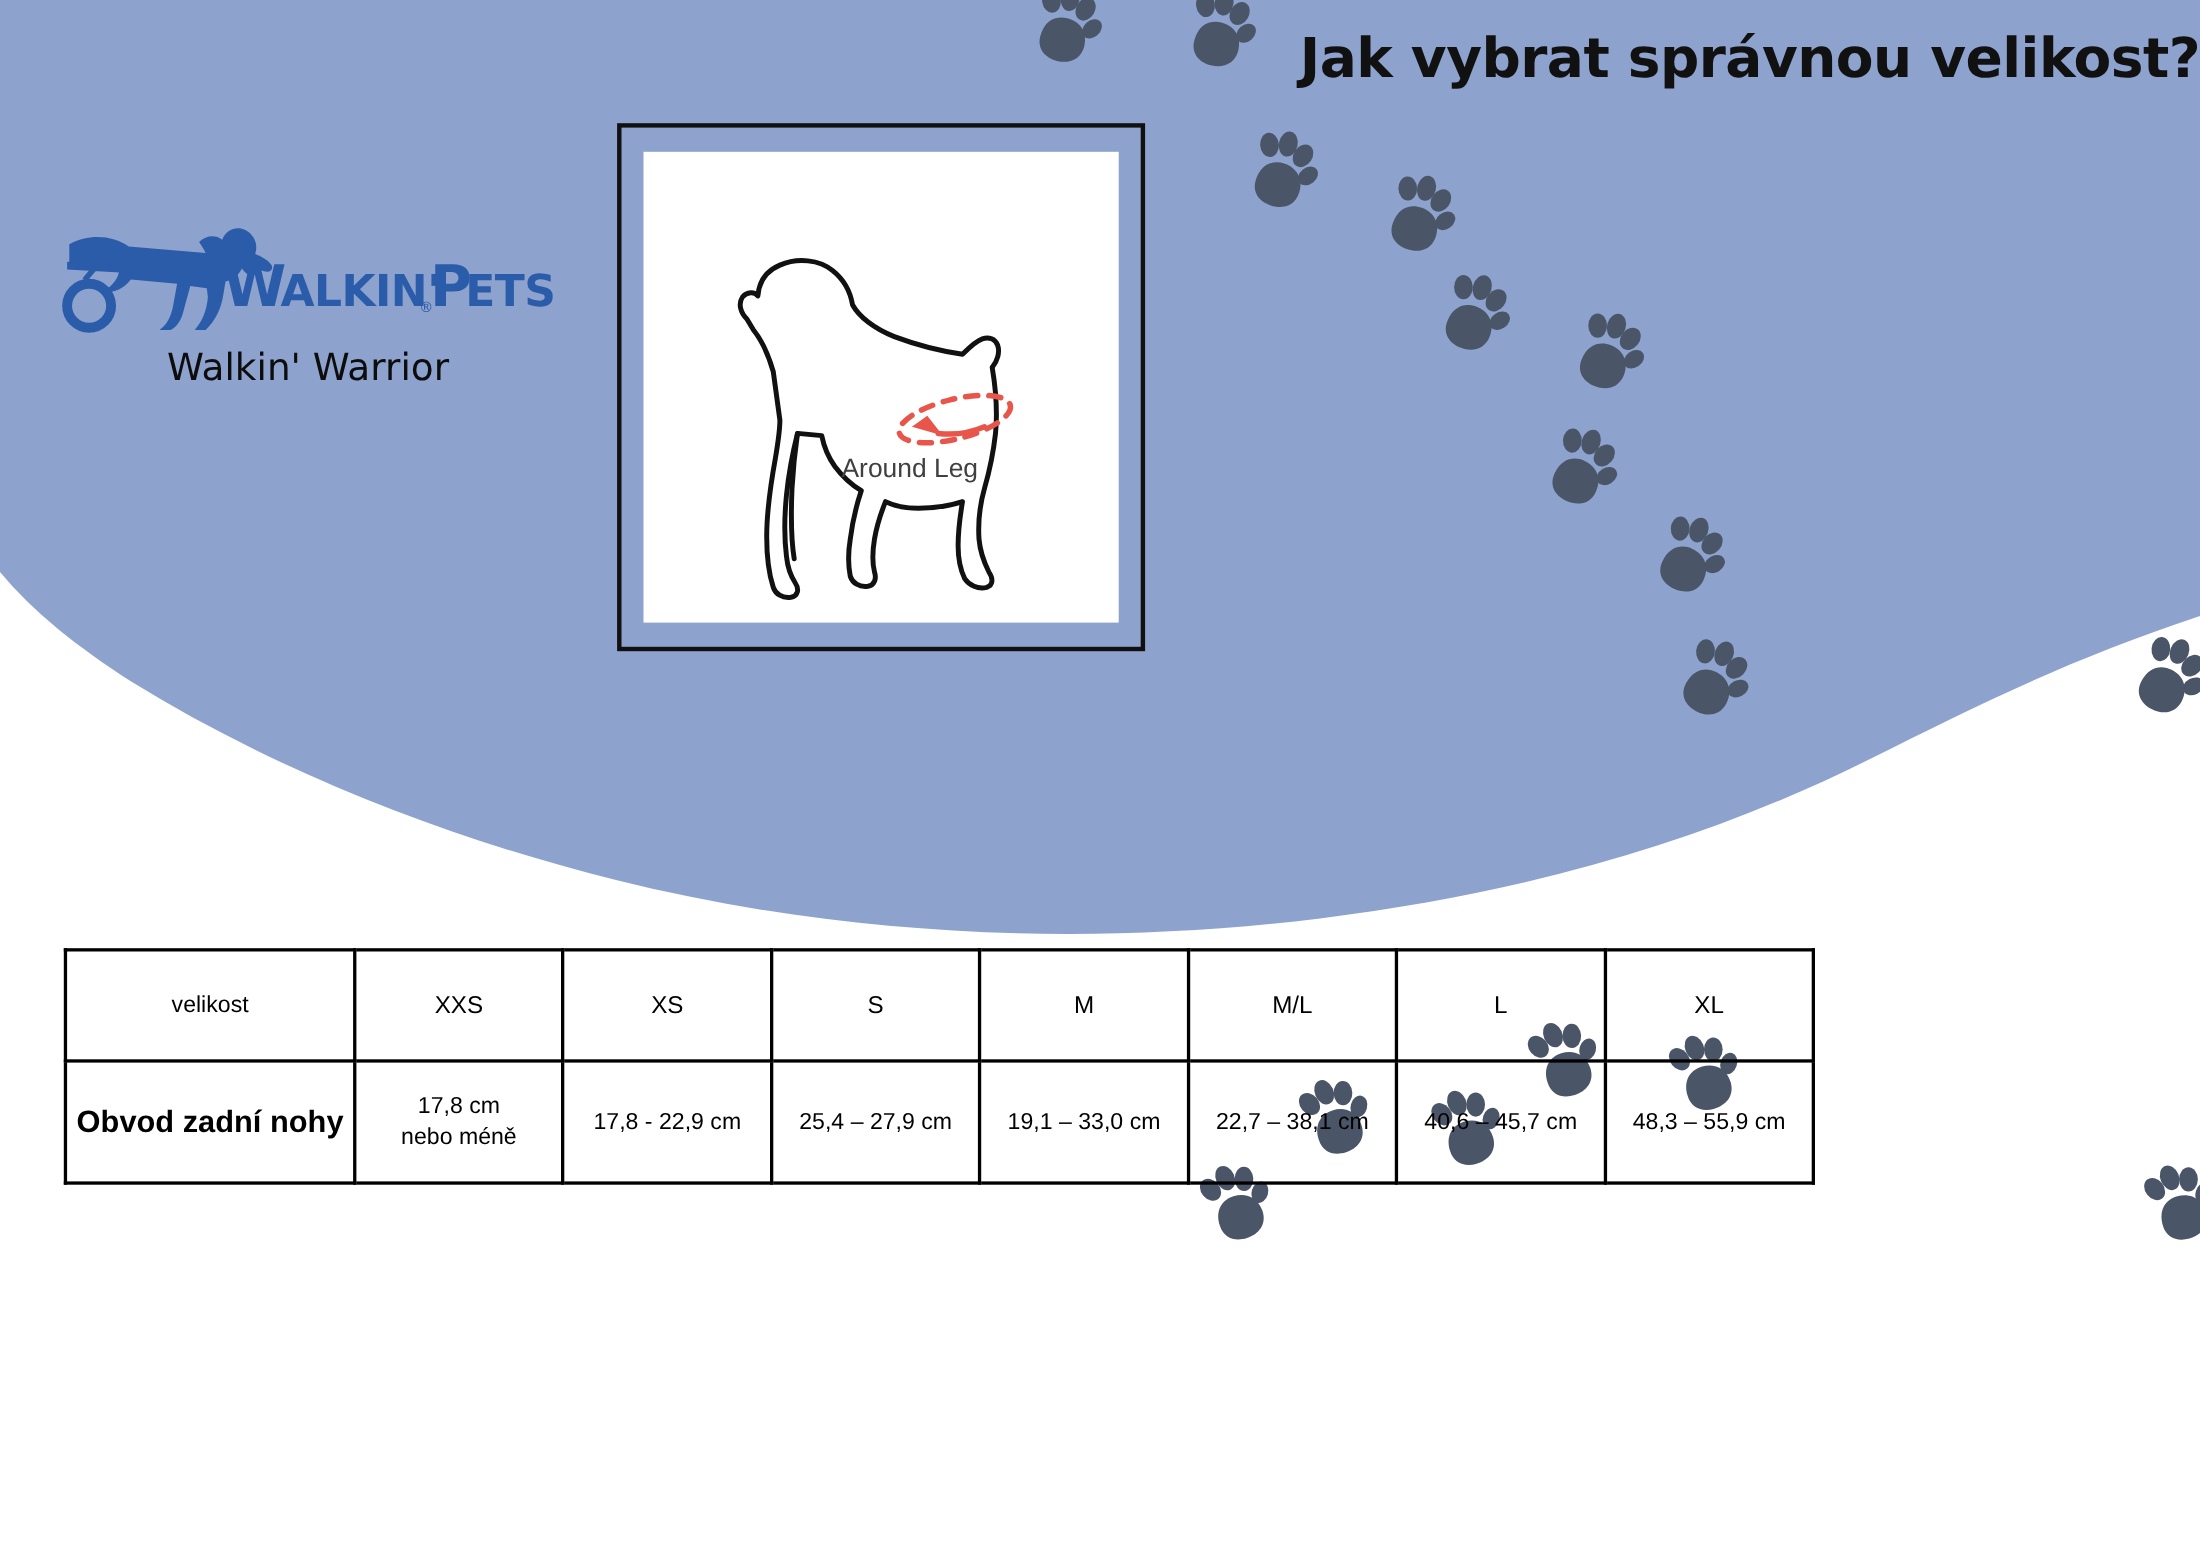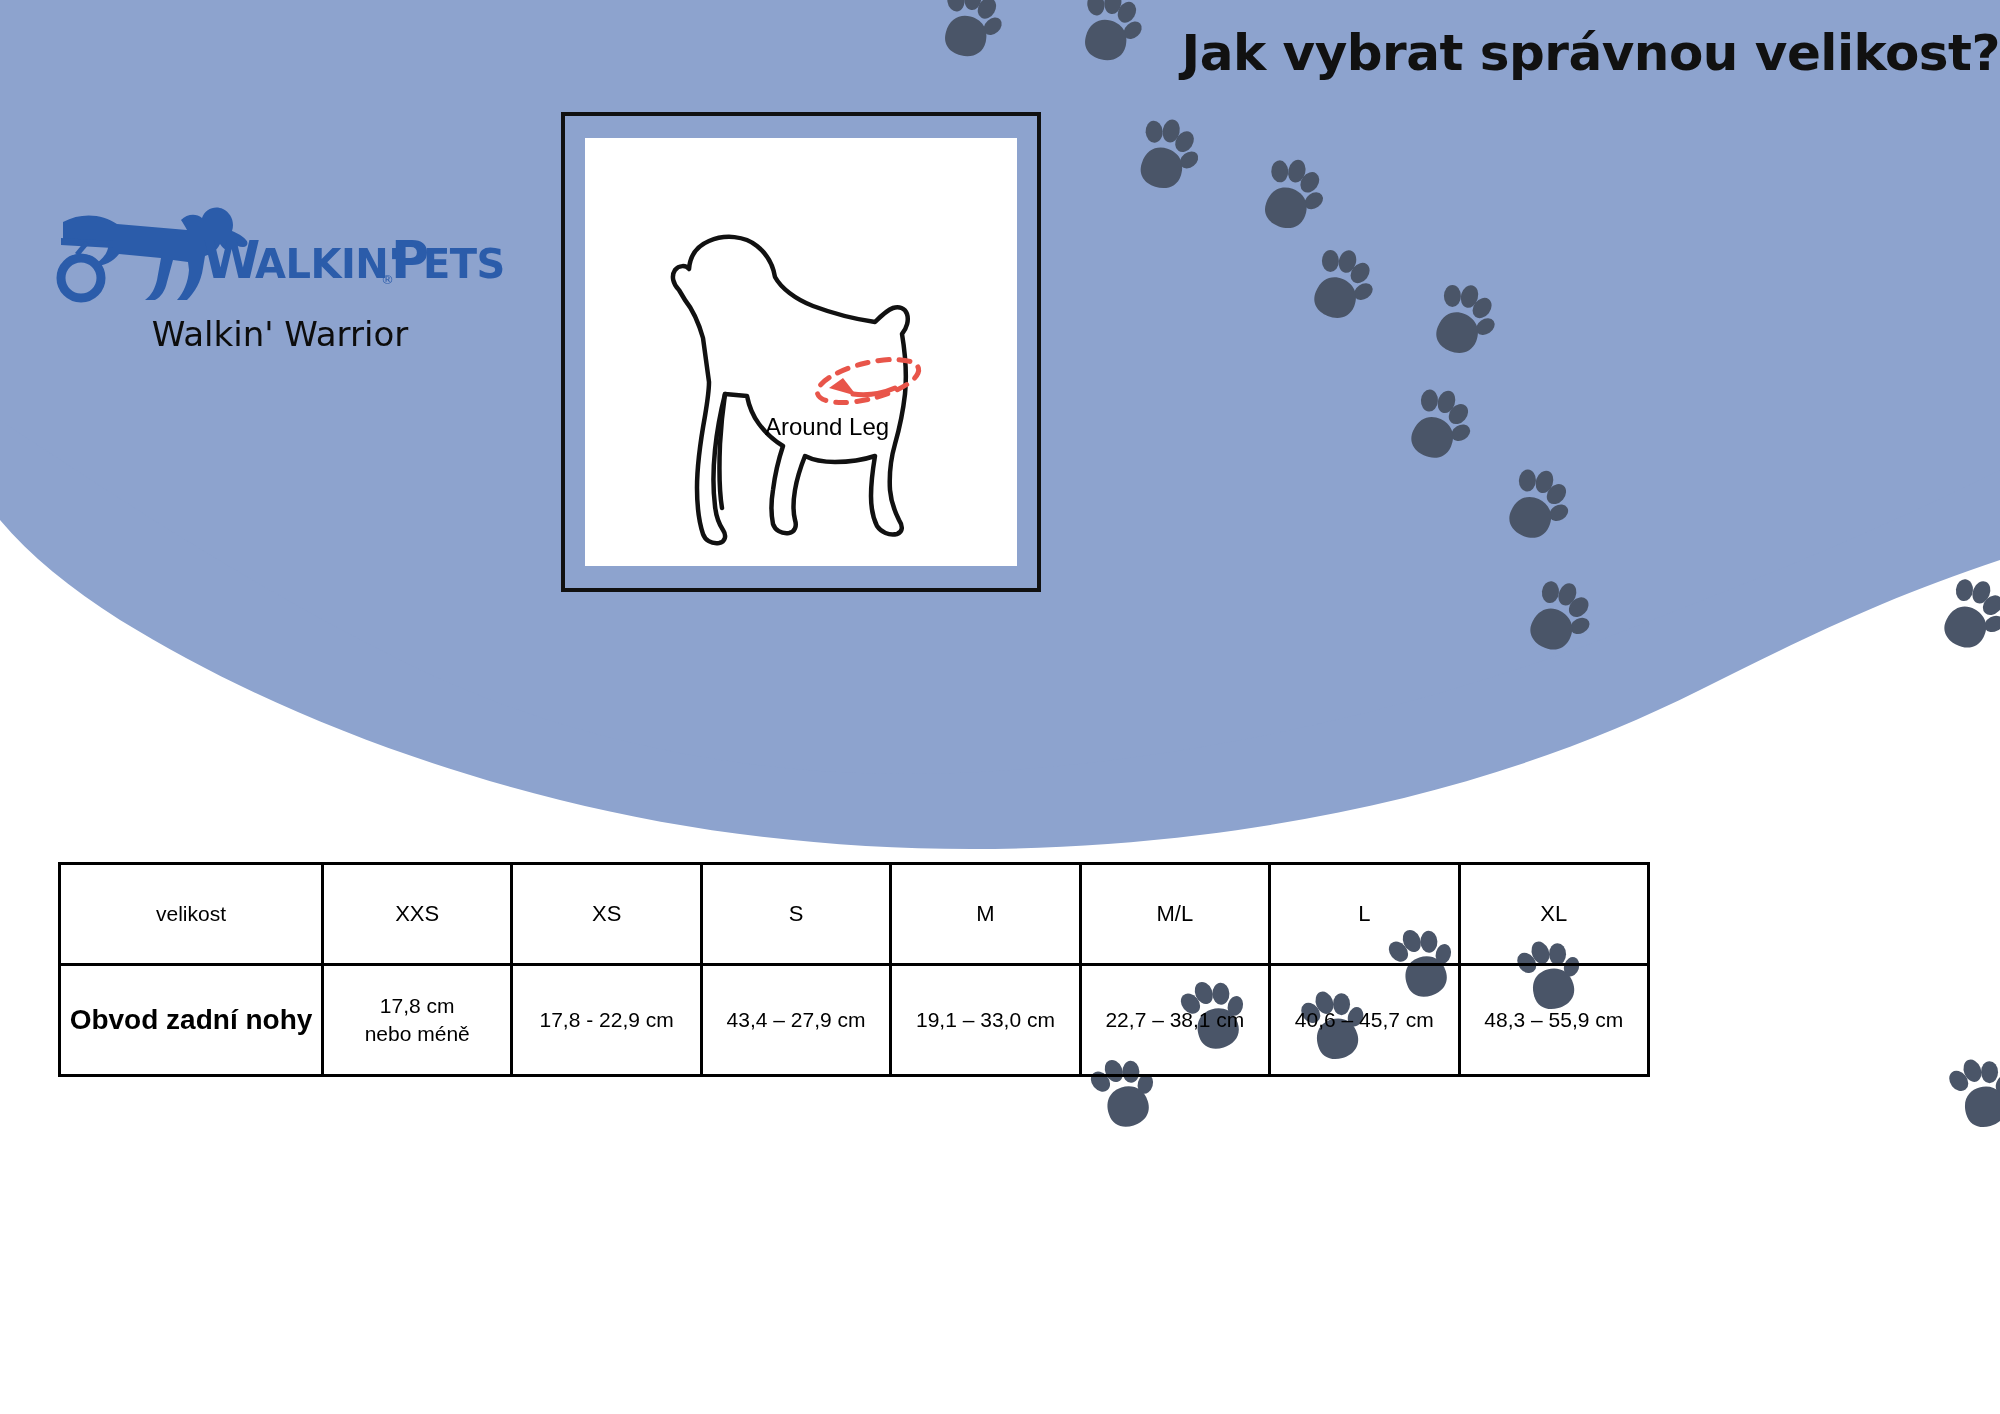--- a/index.html
+++ b/index.html
@@ -46,21 +46,21 @@
   }
   .diagram-inner{
     position:absolute;left:585px;top:138px;width:432px;height:428px;
     background:#ffffff;
   }
   .diagram-svg{position:absolute;left:585px;top:138px;width:432px;height:428px;}
   .around-leg-label{
     position:absolute;
     left:765px;top:413px;
     font-size:24px;
-    color:#000000;
+    color:#404040;
     font-family:"Liberation Sans", sans-serif;
     white-space:nowrap;
   }
 
   
   .size-table{
     position:absolute;
     left:58px;top:862px;
     width:1592px;
     border-collapse:collapse;
@@ -234,21 +234,21 @@
         <td>S</td>
         <td>M</td>
         <td>M/L</td>
         <td>L</td>
         <td>XL</td>
       </tr>
       <tr class="data-row">
         <td class="first-col col-label">Obvod zadní nohy</td>
         <td>17,8 cm<br>nebo méně</td>
         <td>17,8 - 22,9 cm</td>
-        <td>43,4 – 27,9 cm</td>
+        <td>25,4 – 27,9 cm</td>
         <td>19,1 – 33,0 cm</td>
         <td>22,7 – 38,1 cm</td>
         <td>40,6 – 45,7 cm</td>
         <td>48,3 – 55,9 cm</td>
       </tr>
     </tbody>
   </table>
 
 </div>
 

